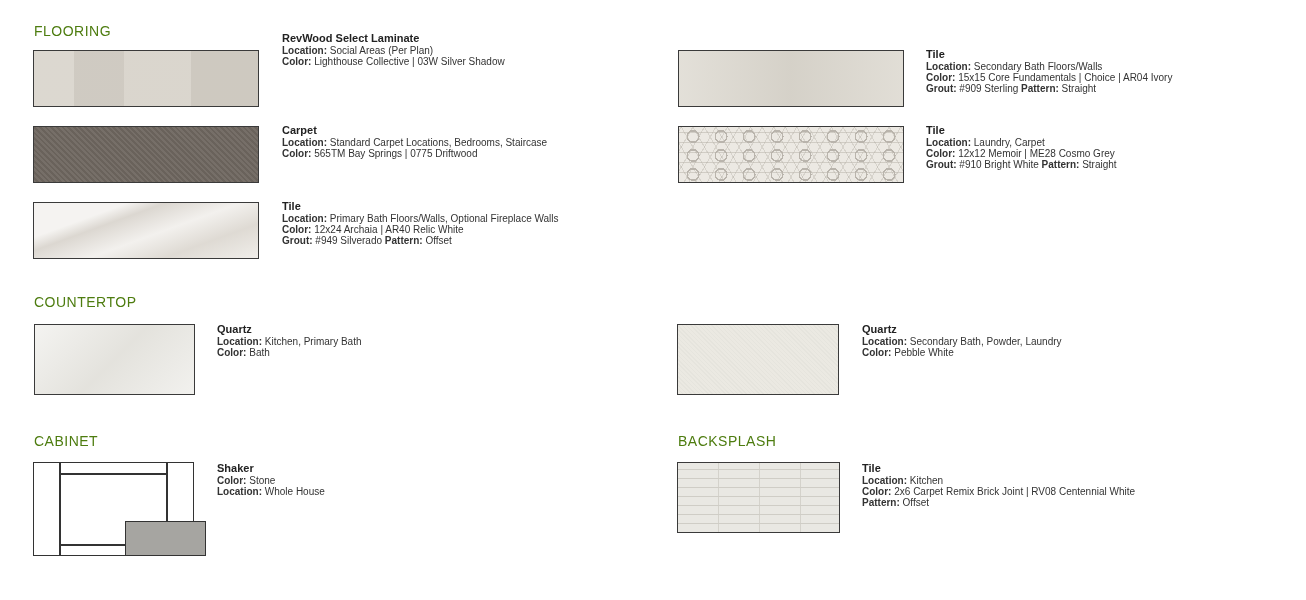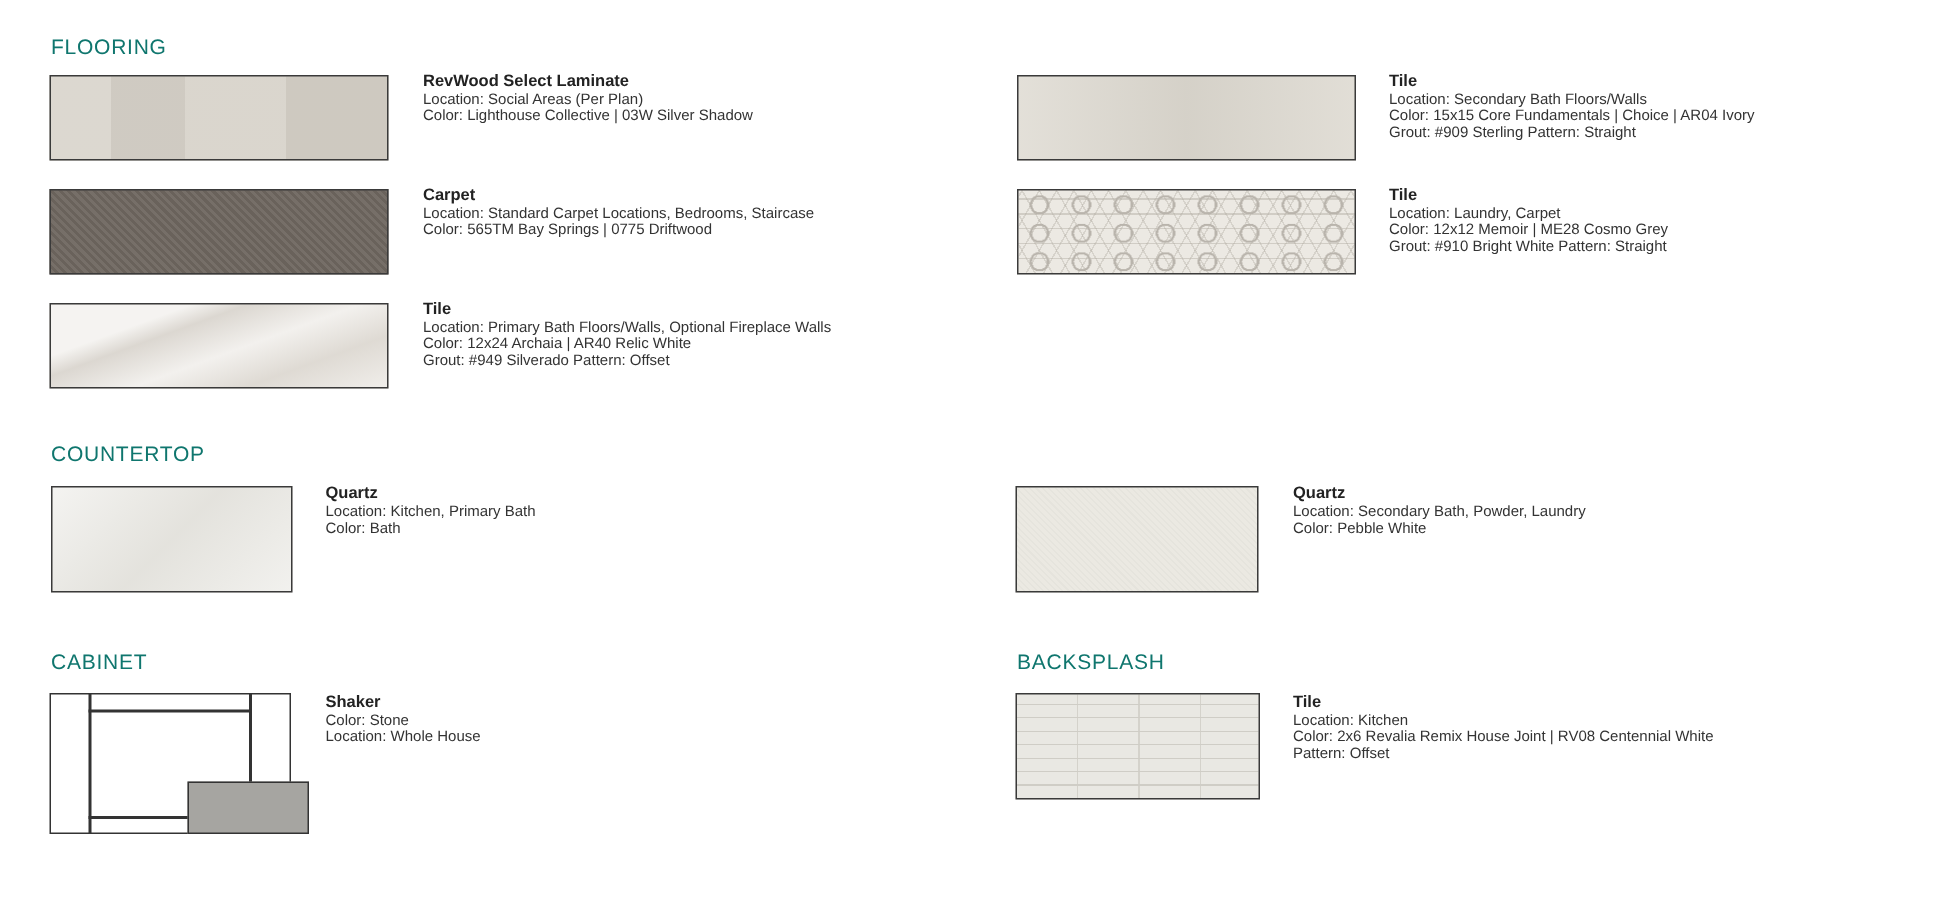--- a/index.html
+++ b/index.html
@@ -1,22 +1,22 @@
 <!DOCTYPE html>
 <html><head>
 <meta charset="utf-8">
 <style>
   html, body { margin:0; padding:0; background:#ffffff; }
   body { width:1306px; height:600px; position:relative; overflow:hidden;
          font-family:"Liberation Sans", "DejaVu Sans", sans-serif; color:#2a2a2a; }
-  .section-title { position:absolute; font-size:14px; letter-spacing:0.5px; color:#0f766e; font-weight:normal; }
+  .section-title { position:absolute; font-size:14px; letter-spacing:0.5px; color:#4d7c0f; font-weight:normal; }
   .swatch { position:absolute; border:1.5px solid #3a3a3a; box-sizing:border-box; }
   .info { position:absolute; font-size:10px; line-height:11px; color:#333; }
   .info .name { font-weight:bold; font-size:11px; line-height:13px; color:#222; }
-  .info .lbl { font-weight:normal;text-align:center; }
+  .info .lbl { font-weight:bold;text-align:center; }
   .info div { margin:0; }
   
   .tex-laminate { background:
       linear-gradient(90deg, rgba(255,255,255,0.15) 0 18%, rgba(0,0,0,0.03) 18% 40%, rgba(255,255,255,0.1) 40% 70%, rgba(0,0,0,0.04) 70% 100%),
       #d6d1c8; }
   .tex-carpet { background:
       repeating-linear-gradient(45deg, rgba(255,255,255,0.05) 0 2px, rgba(0,0,0,0.05) 2px 4px),
       #6f6760; }
   .tex-marble { background:
       linear-gradient(160deg, rgba(255,255,255,0.6) 0 25%, rgba(200,195,188,0.35) 35%, rgba(255,255,255,0.5) 55%, rgba(205,200,192,0.3) 75%, rgba(255,255,255,0.4) 100%),
@@ -45,21 +45,21 @@
   .cab { position:absolute; border:1.5px solid #333; box-sizing:border-box; background:#fff; }
   .cab-line { position:absolute; background:#333; }
   .cab-fill { position:absolute; background:#a6a5a1; border:1.5px solid #333; box-sizing:border-box; }
 </style>
 </head>
 <body>
 
 <div class="section-title" style="left:34px;top:23px;">FLOORING</div>
 
 <div class="swatch tex-laminate" style="left:33px;top:50px;width:226px;height:57px;"></div>
-<div class="info" style="left:282px;top:48px;width:360px;">
+<div class="info" style="left:282px;top:32px;width:360px;">
   <div class="name">RevWood Select Laminate</div>
   <div><span class="lbl">Location:</span><span> Social Areas (Per Plan)</span></div>
   <div style="width:340px;"><span class="lbl">Color:</span><span> Lighthouse Collective | 03W Silver Shadow</span></div>
 </div>
 
 <div class="swatch tex-carpet" style="left:33px;top:126px;width:226px;height:57px;"></div>
 <div class="info" style="left:282px;top:124px;width:360px;">
   <div class="name">Carpet</div>
   <div style="width:330px;"><span class="lbl">Location:</span><span> Standard Carpet Locations, Bedrooms, Staircase</span></div>
   <div><span class="lbl">Color:</span><span> 565TM Bay Springs | 0775 Driftwood</span></div>
@@ -120,15 +120,15 @@
   <div><span class="lbl">Color:</span><span> Stone</span></div>
   <div><span class="lbl">Location:</span><span> Whole House</span></div>
 </div>
 
 <div class="section-title" style="left:678px;top:433px;">BACKSPLASH</div>
 
 <div class="swatch tex-brick" style="left:677px;top:462px;width:163px;height:71px;"></div>
 <div class="info" style="left:862px;top:462px;width:360px;">
   <div class="name">Tile</div>
   <div><span class="lbl">Location:</span><span> Kitchen</span></div>
-  <div style="width:340px;"><span class="lbl">Color:</span><span> 2x6 Revalia Remix House Joint | RV08 Centennial White</span></div>
+  <div style="width:340px;"><span class="lbl">Color:</span><span> 2x6 Carpet Remix Brick Joint | RV08 Centennial White</span></div>
   <div><span class="lbl">Pattern:</span><span> Offset</span></div>
 </div>
 
 </body></html>

